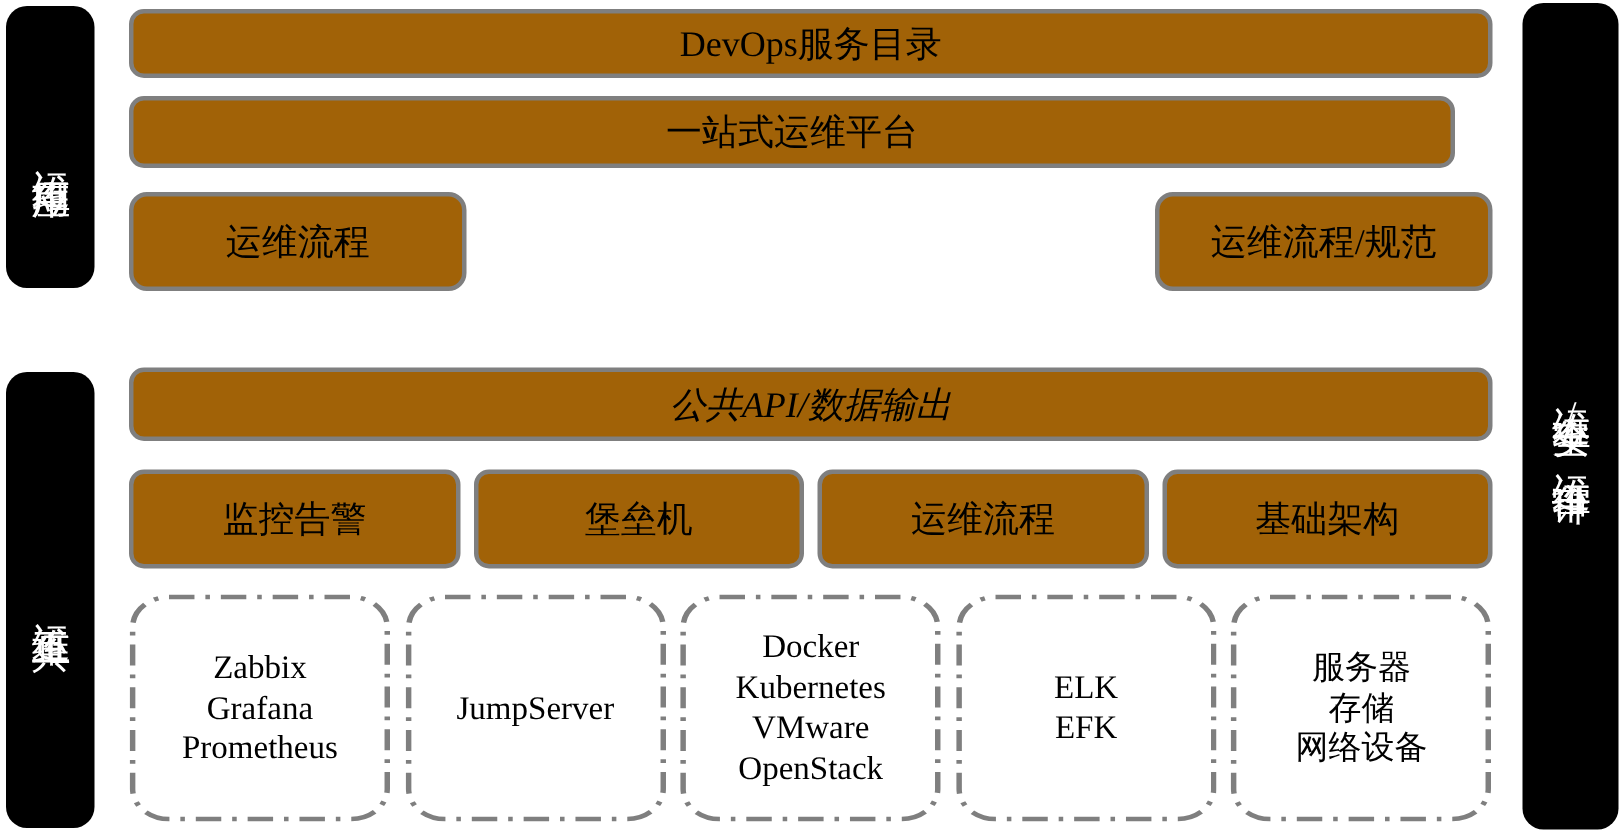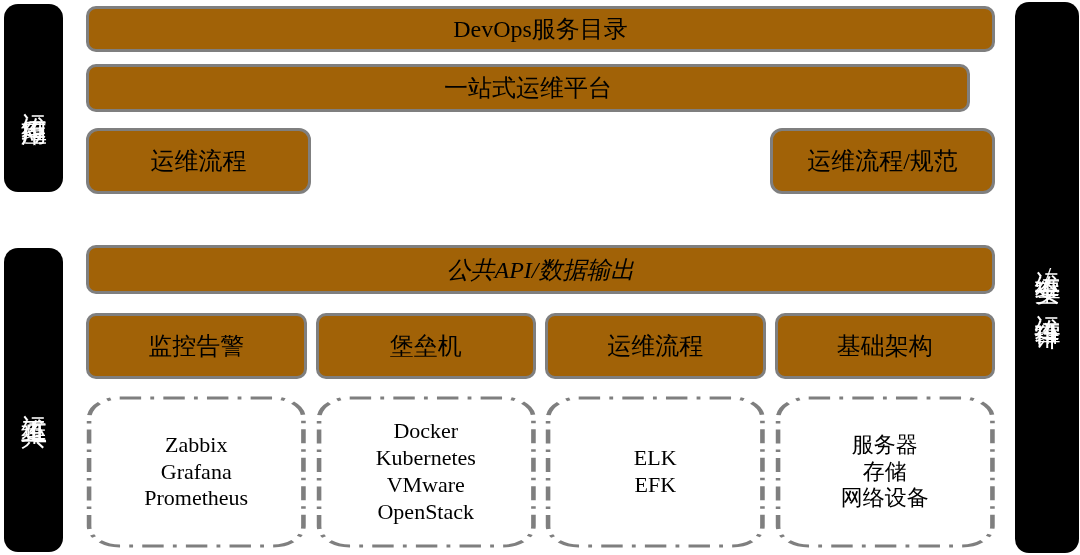--- a/index.html
+++ b/index.html
@@ -80,20 +80,26 @@
         <rect x="2" y="2" width="140" height="148" rx="20" ry="20"></rect>
       </svg>
     <div class="tool-text">Zabbix
 Grafana
 Prometheus</div>
   </div>
   <div class="toolbox">
     <svg class="dashdot" viewBox="0 0 144 152" preserveAspectRatio="none">
         <rect x="2" y="2" width="140" height="148" rx="20" ry="20"></rect>
       </svg>
+    <div class="tool-text">JumpServer</div>
+  </div>
+  <div class="toolbox">
+    <svg class="dashdot" viewBox="0 0 144 152" preserveAspectRatio="none">
+        <rect x="2" y="2" width="140" height="148" rx="20" ry="20"></rect>
+      </svg>
     <div class="tool-text">Docker
 Kubernetes
 VMware
 OpenStack</div>
   </div>
   <div class="toolbox">
     <svg class="dashdot" viewBox="0 0 144 152" preserveAspectRatio="none">
         <rect x="2" y="2" width="140" height="148" rx="20" ry="20"></rect>
       </svg>
     <div class="tool-text">ELK

